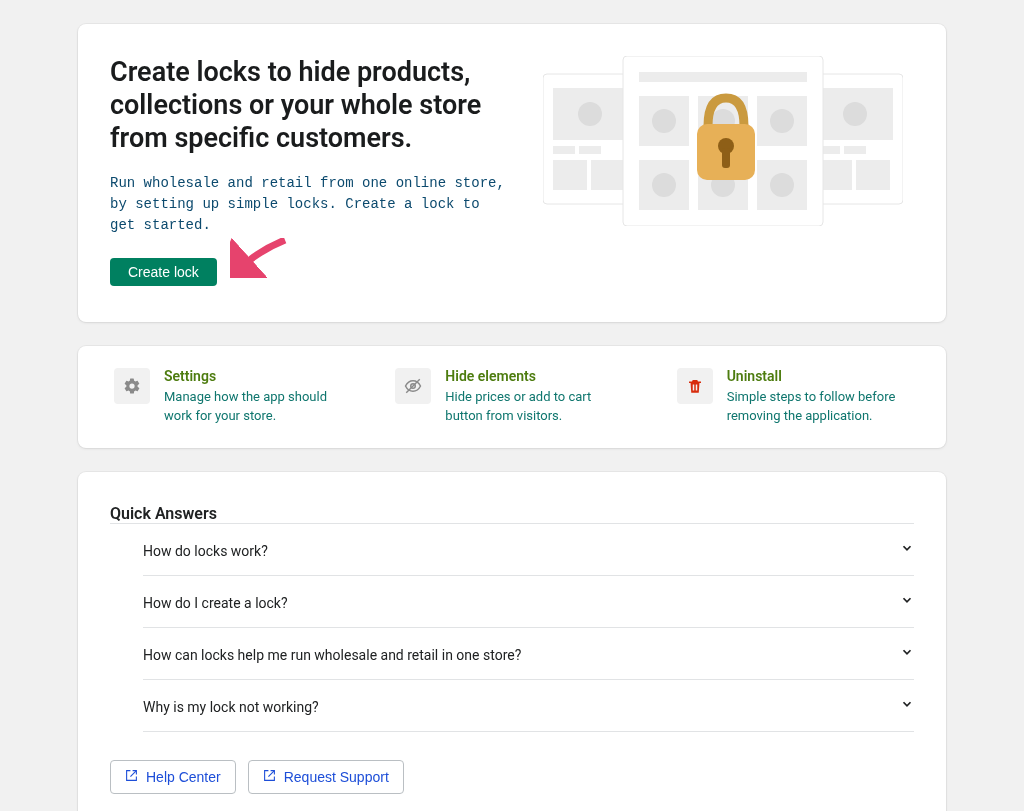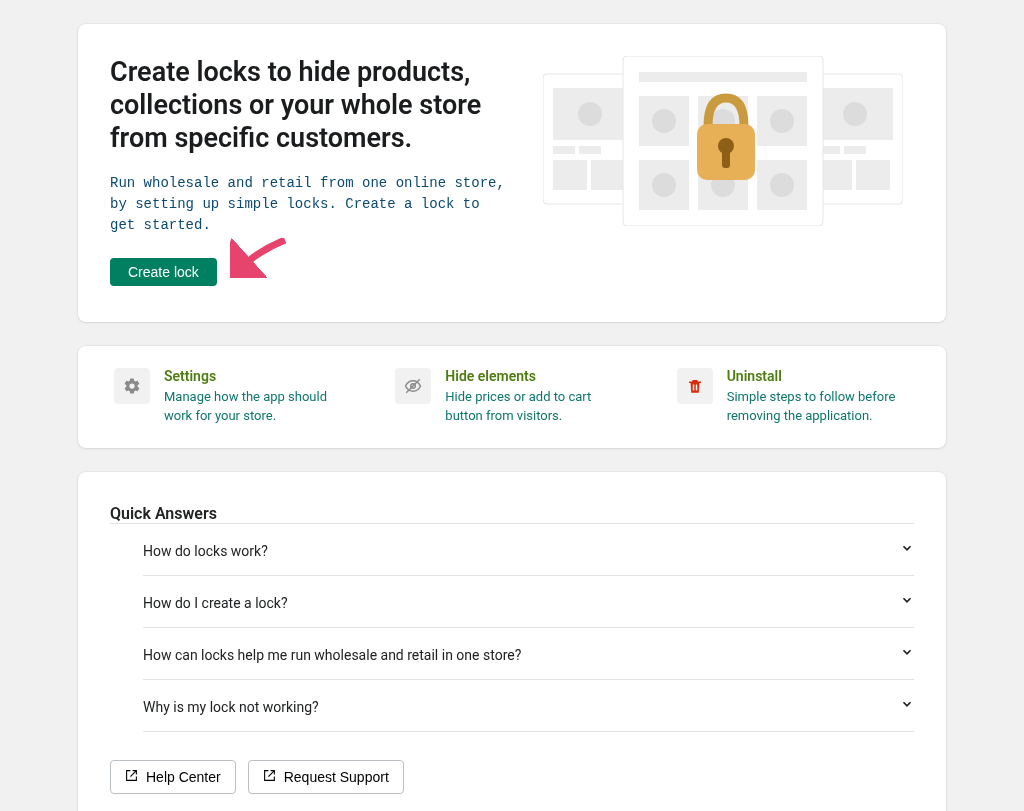--- a/index.html
+++ b/index.html
@@ -65,21 +65,21 @@
 
     .qa { padding: 32px 32px 28px; }
     .qa-h { font-size:16px; font-weight:600; }
     .qa-list { border-top:1px solid #e1e3e5; }
     .qa-item { border-bottom:1px solid #e1e3e5; padding: 16px 0; display:flex; align-items:flex-end; justify-content:space-between; cursor:pointer;margin-left:33px; }
     .qa-q { font-size:14px; color:#202223; }
     .chev { color:#202223; }
     .footer-btns { display:flex; gap:12px; margin-top: 28px; }
     .sec-btn {
       display:inline-flex; align-items:center; gap:8px;
-      background:#ffffff; border:1px solid #babfc3; color:#000000;
+      background:#ffffff; border:1px solid #babfc3; color:#1d4ed8;
       border-radius: 4px; padding: 8px 14px; font-size:14px; cursor:pointer;
     }
   </style>
 </head>
 <body>
 
 <div class="container">
 
   <div class="card hero">
     <div class="hero-left">

